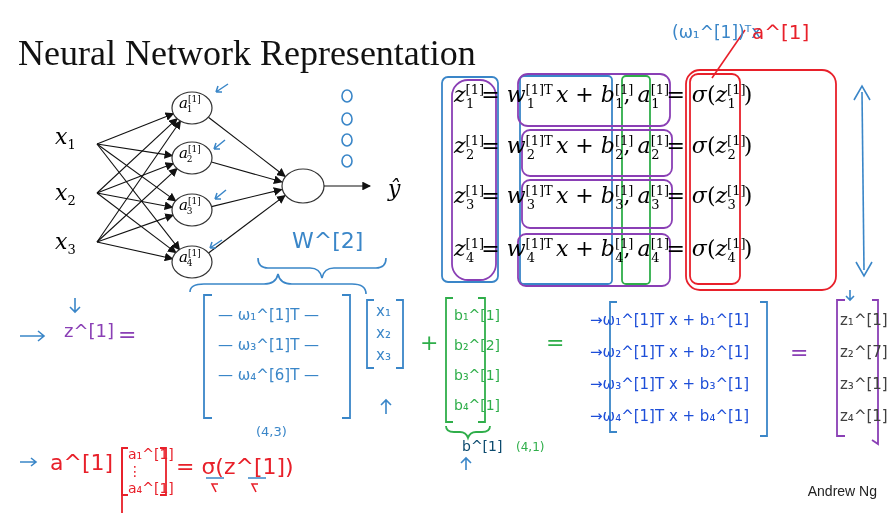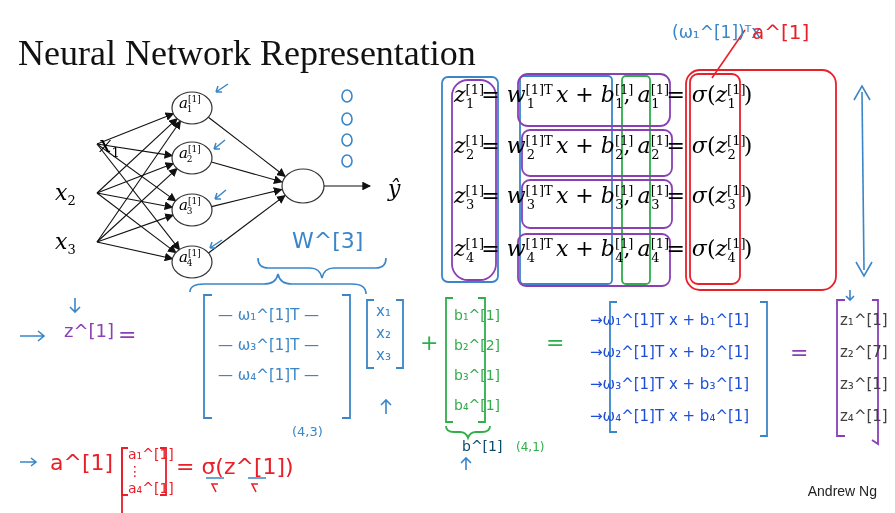--- a/index.html
+++ b/index.html
@@ -114,21 +114,21 @@
     <path d="M20,336 l24,0 m-6,-5 l6,5 l-6,5" stroke="#3a86c8"></path>
     <path d="M386,414 l0,-14 m-5,5 l5,-5 l5,5" stroke="#3a86c8"></path>
     <path d="M466,470 l0,-12 m-5,5 l5,-5 l5,5" stroke="#3a86c8"></path>
     <path d="M20,462 l16,0 m-5,-4 l5,4 l-5,4" stroke="#3a86c8"></path>
     <path d="M206,478 l18,0 M248,478 l18,0" stroke="#3a86c8"></path>
     <path d="M216,492 l-4,-8 l6,0 M256,492 l-4,-8 l6,0" stroke="#e8202a"></path>
     <path d="M850,290 l0,10 m-4,-4 l4,4 l4,-4" stroke="#3a86c8"></path>
   </g>
 </svg>
 
-<div class="abs m" style="left:55px;top:132px;font-size:22px;margin-left:44px;"><span>x</span><sub class="mn" style="font-size:13px;">1</sub></div>
+<div class="abs m" style="left:55px;top:124px;font-size:22px;"><span>x</span><sub class="mn" style="font-size:13px;">1</sub></div>
 <div class="abs m" style="left:55px;top:180px;font-size:22px;text-align:right;"><span>x</span><sub class="mn" style="font-size:13px;">2</sub></div>
 <div class="abs m" style="left:55px;top:229px;font-size:22px;"><span>x</span><sub class="mn" style="font-size:13px;">3</sub></div>
 
 <div id="hidden-labels">
     <div class="abs m" style="left: 179px; top: 94px; font-size: 15px;"><span>a</span><sup class="mn" style="font-size:9px;">[1]</sup><sub class="mn" style="font-size:9px;margin-left:-14px;">1</sub></div>
     <div class="abs m" style="left: 179px; top: 144px; font-size: 15px;"><span>a</span><sup class="mn" style="font-size:9px;">[1]</sup><sub class="mn" style="font-size:9px;margin-left:-14px;">2</sub></div>
     <div class="abs m" style="left: 179px; top: 196px; font-size: 15px;"><span>a</span><sup class="mn" style="font-size:9px;">[1]</sup><sub class="mn" style="font-size:9px;margin-left:-14px;">3</sub></div>
     <div class="abs m" style="left: 179px; top: 248px; font-size: 15px;"><span>a</span><sup class="mn" style="font-size:9px;">[1]</sup><sub class="mn" style="font-size:9px;margin-left:-14px;">4</sub></div>
   </div>
 
@@ -136,44 +136,44 @@
 
 <div id="eqs">
     <div class="abs" style="left: 454px; top: 82px; font-size: 22px; white-space: nowrap;"><span class="m">z</span><sup class="mn" style="font-size:13px">[1]</sup><sub class="mn" style="font-size:13px;margin-left:-18px">1</sub> <span class="mn">=</span> <span class="m">w</span><sup class="mn" style="font-size:13px">[1]T</sup><sub class="mn" style="font-size:13px;margin-left:-26px;margin-right:14px">1</sub> <span class="m">x +</span> <span class="m">b</span><sup class="mn" style="font-size:13px">[1]</sup><sub class="mn" style="font-size:13px;margin-left:-18px">1</sub><span class="mn">,</span> <span class="m">a</span><sup class="mn" style="font-size:13px">[1]</sup><sub class="mn" style="font-size:13px;margin-left:-18px">1</sub> <span class="mn">=</span> <span class="m">σ</span><span class="mn">(</span><span class="m">z</span><sup class="mn" style="font-size:13px">[1]</sup><sub class="mn" style="font-size:13px;margin-left:-18px;margin-right:8px">1</sub><span class="mn">)</span></div>
     <div class="abs" style="left: 454px; top: 133px; font-size: 22px; white-space: nowrap;"><span class="m">z</span><sup class="mn" style="font-size:13px">[1]</sup><sub class="mn" style="font-size:13px;margin-left:-18px">2</sub> <span class="mn">=</span> <span class="m">w</span><sup class="mn" style="font-size:13px">[1]T</sup><sub class="mn" style="font-size:13px;margin-left:-26px;margin-right:14px">2</sub> <span class="m">x +</span> <span class="m">b</span><sup class="mn" style="font-size:13px">[1]</sup><sub class="mn" style="font-size:13px;margin-left:-18px">2</sub><span class="mn">,</span> <span class="m">a</span><sup class="mn" style="font-size:13px">[1]</sup><sub class="mn" style="font-size:13px;margin-left:-18px">2</sub> <span class="mn">=</span> <span class="m">σ</span><span class="mn">(</span><span class="m">z</span><sup class="mn" style="font-size:13px">[1]</sup><sub class="mn" style="font-size:13px;margin-left:-18px;margin-right:8px">2</sub><span class="mn">)</span></div>
     <div class="abs" style="left: 454px; top: 183px; font-size: 22px; white-space: nowrap;"><span class="m">z</span><sup class="mn" style="font-size:13px">[1]</sup><sub class="mn" style="font-size:13px;margin-left:-18px">3</sub> <span class="mn">=</span> <span class="m">w</span><sup class="mn" style="font-size:13px">[1]T</sup><sub class="mn" style="font-size:13px;margin-left:-26px;margin-right:14px">3</sub> <span class="m">x +</span> <span class="m">b</span><sup class="mn" style="font-size:13px">[1]</sup><sub class="mn" style="font-size:13px;margin-left:-18px">3</sub><span class="mn">,</span> <span class="m">a</span><sup class="mn" style="font-size:13px">[1]</sup><sub class="mn" style="font-size:13px;margin-left:-18px">3</sub> <span class="mn">=</span> <span class="m">σ</span><span class="mn">(</span><span class="m">z</span><sup class="mn" style="font-size:13px">[1]</sup><sub class="mn" style="font-size:13px;margin-left:-18px;margin-right:8px">3</sub><span class="mn">)</span></div>
     <div class="abs" style="left: 454px; top: 236px; font-size: 22px; white-space: nowrap;"><span class="m">z</span><sup class="mn" style="font-size:13px">[1]</sup><sub class="mn" style="font-size:13px;margin-left:-18px">4</sub> <span class="mn">=</span> <span class="m">w</span><sup class="mn" style="font-size:13px">[1]T</sup><sub class="mn" style="font-size:13px;margin-left:-26px;margin-right:14px">4</sub> <span class="m">x +</span> <span class="m">b</span><sup class="mn" style="font-size:13px">[1]</sup><sub class="mn" style="font-size:13px;margin-left:-18px">4</sub><span class="mn">,</span> <span class="m">a</span><sup class="mn" style="font-size:13px">[1]</sup><sub class="mn" style="font-size:13px;margin-left:-18px">4</sub> <span class="mn">=</span> <span class="m">σ</span><span class="mn">(</span><span class="m">z</span><sup class="mn" style="font-size:13px">[1]</sup><sub class="mn" style="font-size:13px;margin-left:-18px;margin-right:8px">4</sub><span class="mn">)</span></div>
   </div>
 
 <div class="abs hw" style="left:672px;top:22px;font-size:17px;color:#3a86c8;">(ω₁^[1])ᵀx</div>
 <div class="abs hw" style="left:752px;top:20px;font-size:20px;color:#e8202a;">a^[1]</div>
-<div class="abs hw" style="left:292px;top:228px;font-size:22px;color:#3a86c8;">W^[3]</div>
+<div class="abs hw" style="left:292px;top:228px;font-size:22px;color:#3a86c8;">W^[2]</div>
 <div class="abs hw" style="left:64px;top:320px;font-size:18px;color:#8a3fb5;">z^[1]</div>
 <div class="abs hw" style="left:118px;top:322px;font-size:22px;color:#8a3fb5;">=</div>
 
 <div class="abs hw" style="left:218px;top:300px;font-size:15px;line-height:30px;color:#3a86c8;">
   <div>— ω₁^[1]T —</div>
   <div>— ω₃^[1]T —</div>
-  <div>— ω₄^[1]T —</div>
+  <div>— ω₄^[6]T —</div>
 </div>
 <div class="abs hw" style="left:376px;top:300px;font-size:15px;line-height:22px;color:#3a86c8;">
   <div>x₁</div>
   <div>x₂</div>
   <div>x₃</div>
 </div>
 <div class="abs hw" style="left:420px;top:330px;font-size:22px;color:#2fae4a;">+</div>
 <div class="abs hw" style="left:454px;top:300px;font-size:14px;line-height:30px;color:#2fae4a;">
   <div>b₁^[1]</div>
   <div>b₂^[2]</div>
   <div>b₃^[1]</div>
   <div>b₄^[1]</div>
 </div>
 <div class="abs hw" style="left:462px;top:438px;font-size:14px;color:#0c4a6e;">b^[1]</div>
 <div class="abs hw" style="left:516px;top:440px;font-size:12px;color:#2fae4a;">(4,1)</div>
-<div class="abs hw" style="left:256px;top:424px;font-size:13px;color:#3a86c8;margin-left:36px;">(4,3)</div>
+<div class="abs hw" style="left:256px;top:424px;font-size:13px;color:#3a86c8;">(4,3)</div>
 <div class="abs hw" style="left:546px;top:330px;font-size:22px;color:#2fae4a;">=</div>
 <div class="abs hw" style="left:590px;top:304px;font-size:15px;line-height:32px;color:#1d4ed8;">
   <div>→ω₁^[1]T x + b₁^[1]</div>
   <div>→ω₂^[1]T x + b₂^[1]</div>
   <div>→ω₃^[1]T x + b₃^[1]</div>
   <div>→ω₄^[1]T x + b₄^[1]</div>
 </div>
 <div class="abs hw" style="left:790px;top:340px;font-size:22px;color:#8a3fb5;">=</div>
 <div class="abs hw" style="left:840px;top:304px;font-size:15px;line-height:32px;color:#404040;">
   <div>z₁^[1]</div>

